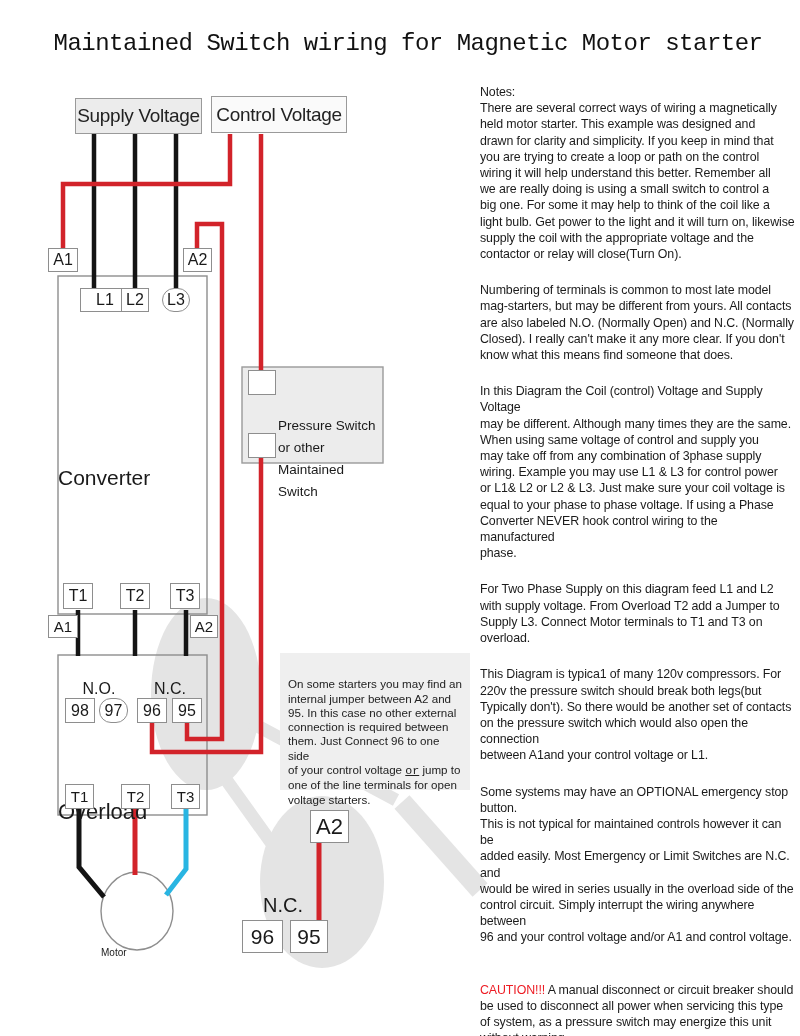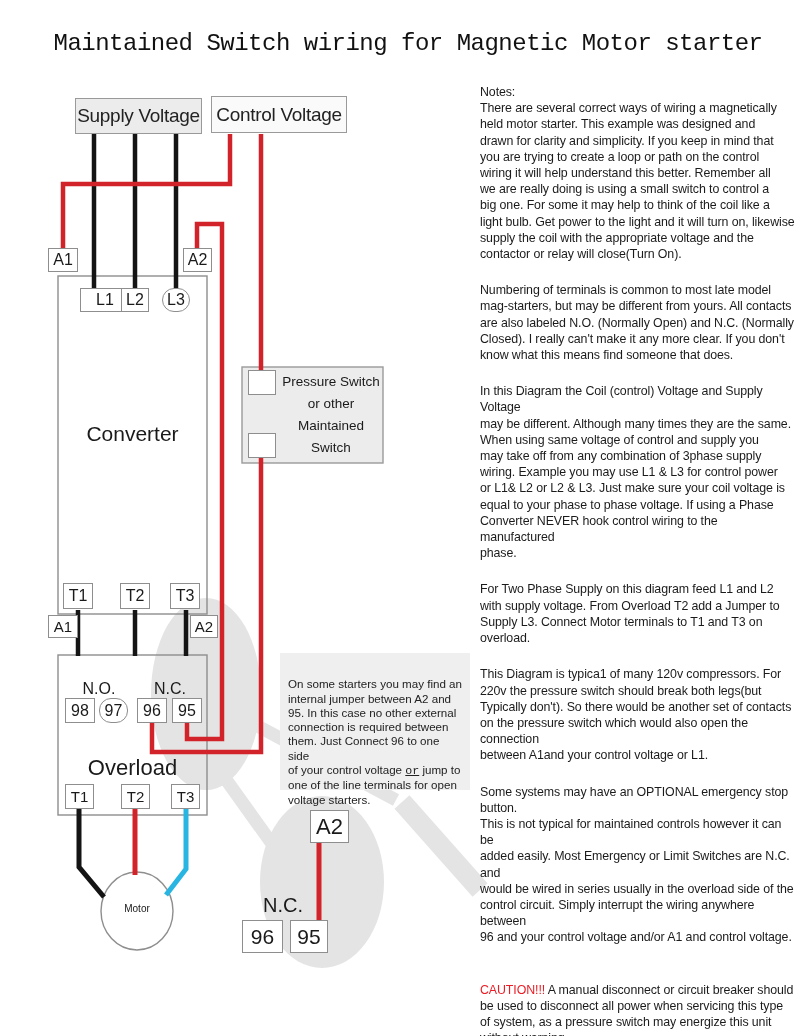--- a/index.html
+++ b/index.html
@@ -34,21 +34,21 @@
     position:absolute;background:#fff;border:1.4px solid #8e8e8e;
     display:flex;align-items:center;justify-content:center;
     font-size:16px;color:#1a1a1a;box-sizing:border-box;
   }
   .labelbox{
     position:absolute;border:1.4px solid #9a9a9a;background:var(--box-gray);
     display:flex;align-items:center;justify-content:center;
     font-size:19px;letter-spacing:-0.3px;box-sizing:border-box;color:#222;
   }
   .plabel{position:absolute;color:#1a1a1a;white-space:pre-line;}
-  .center{text-align:center;}
+  .center{text-align:left;margin-top:44px;}
   .notes{
     position:absolute;left:480px;top:84px;width:315px;
     font-size:12.4px;line-height:16.2px;color:#1b1b1b;letter-spacing:-0.1px;
   }
   .notes .para{margin:0 0 20px 0;white-space:pre-line;}
   .notes .heading{margin:0;}
   .caution-label{color:var(--caution-red);}
   .notebox{
     position:absolute;left:280px;top:653px;width:190px;height:137px;
     background:#efefef;box-sizing:border-box;padding:10px 8px 0 8px;

